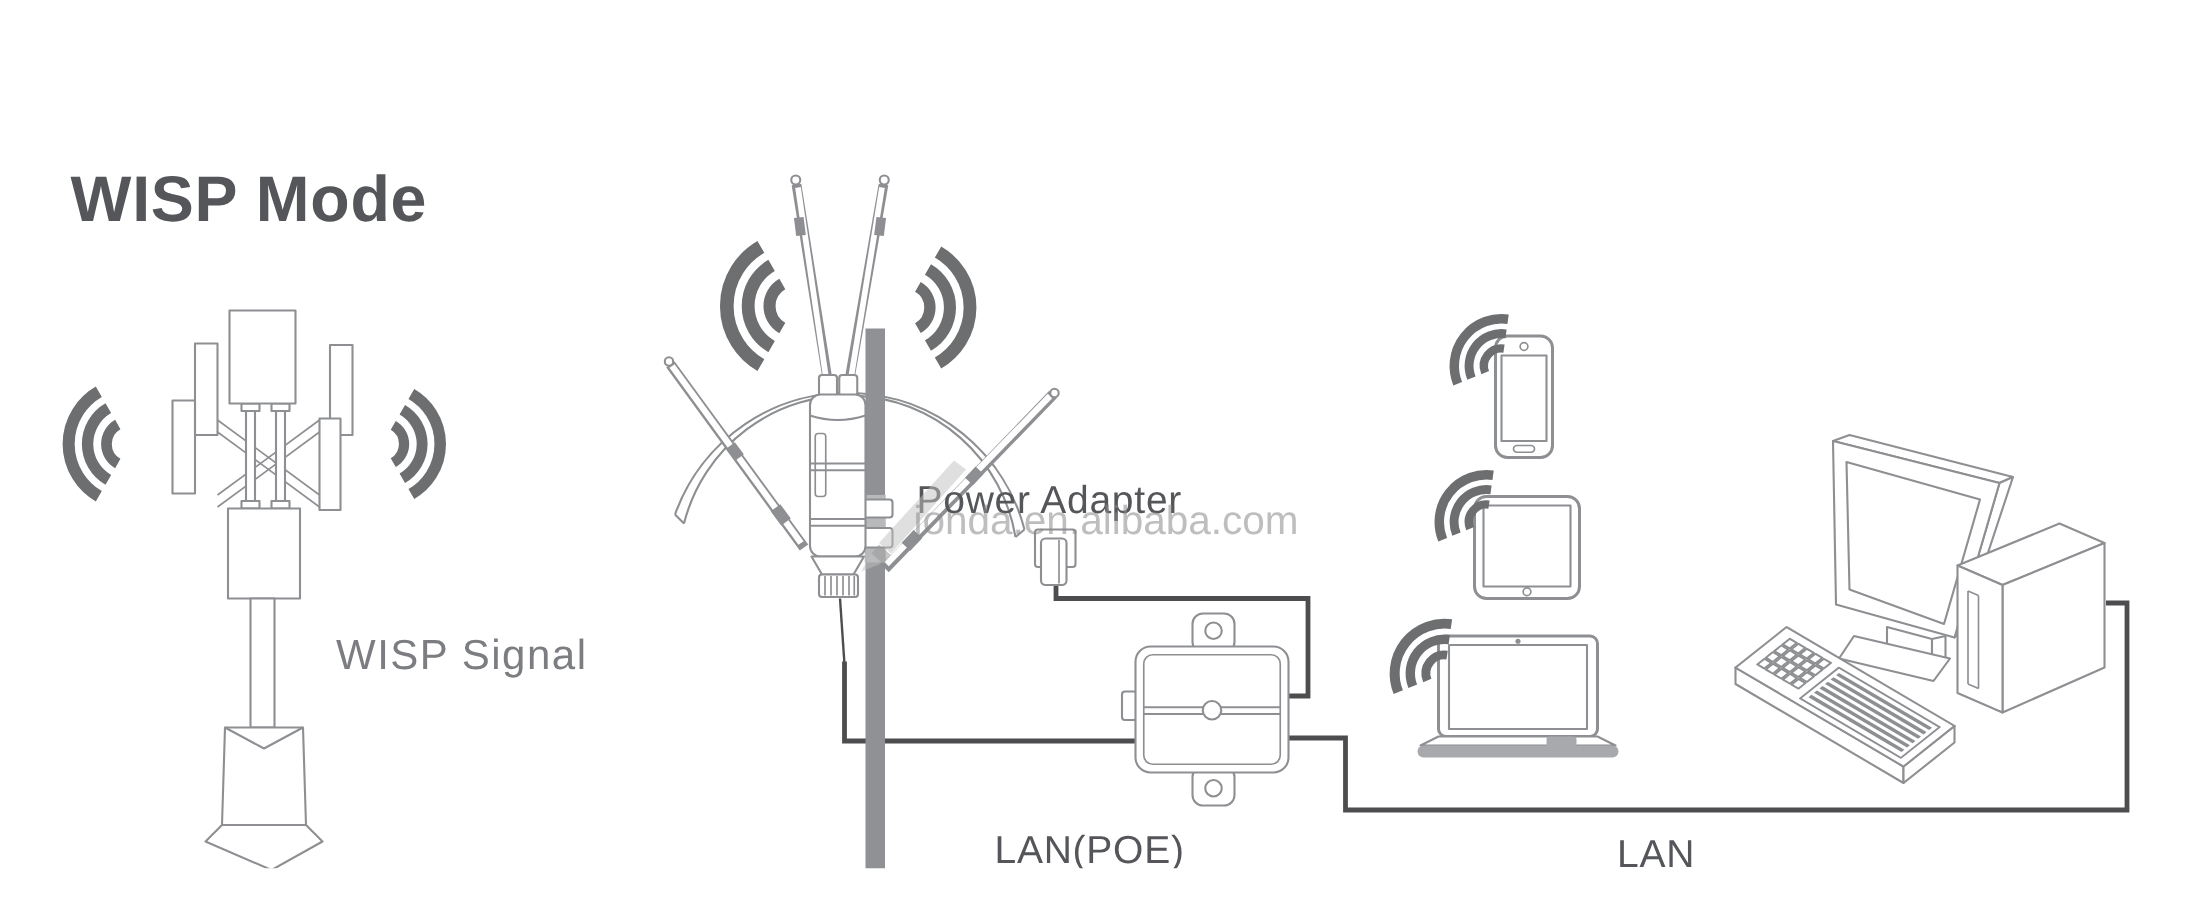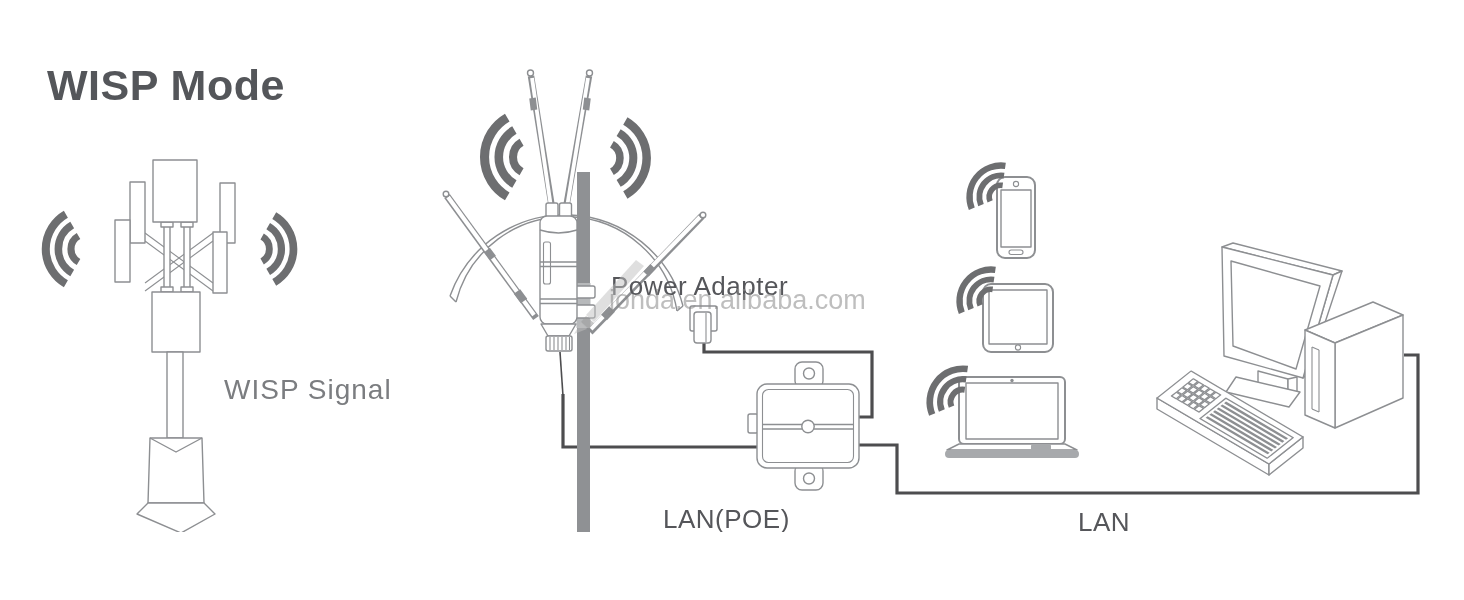--- a/index.html
+++ b/index.html
@@ -1,16 +1,16 @@
 <!DOCTYPE html>
 <html style="--title: #54565a; --label-dark: #55565a; --label-light: #7b7d80; --line: #8d8f92; --wave: #6d6e70; --cable: #4d4d4f; --pole: #8f9194; --laptop-base: #a7a9ac; --watermark: #8a8a8a;"><head>
 <meta charset="utf-8">
 <style>
   html,body{margin:0;padding:0;background:#fff;}
-  .stage{position:relative;width:1464px;height:532px;background:#fff;overflow:hidden;}
+  .stage{position:relative;width:1464px;height:532px;background:#fff;overflow:hidden;margin-top:47px;}
   svg{display:block;}
   text{font-family:"Liberation Sans",sans-serif;}
   .title-t{font-size:43px;font-weight:bold;fill:var(--title,#54565a);letter-spacing:.5px;}
   .lbl{font-size:26px;fill:var(--label-dark,#55565a);letter-spacing:.5px;}
   .lbl-light{font-size:28px;fill:var(--label-light,#7b7d80);letter-spacing:1px;}
   .wm-t{font-size:27px;fill:var(--watermark,#8a8a8a);opacity:.55;}
   .ln{fill:none;stroke:var(--line,#8d8f92);stroke-width:1.4;stroke-linejoin:round;}
   .fw{fill:#fff;stroke:var(--line,#8d8f92);stroke-width:1.4;stroke-linejoin:round;}
   .b2{stroke-width:2;}
   .thin{stroke-width:1.1;}

